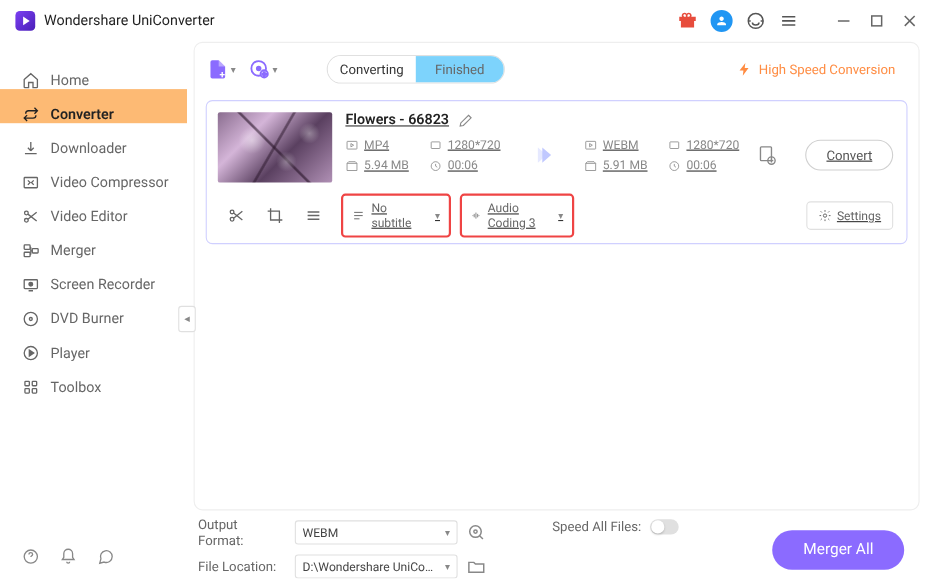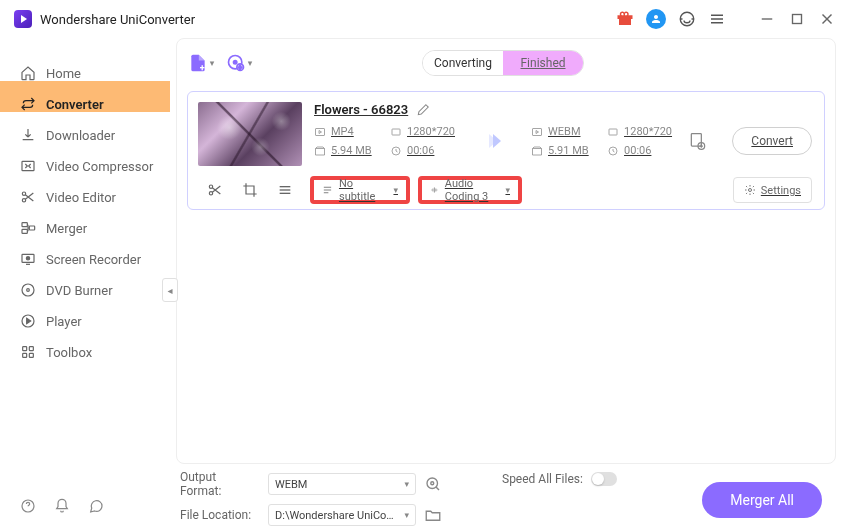--- a/index.html
+++ b/index.html
@@ -25,21 +25,21 @@
 .sf-icon { width:16px; height:16px; color:#888; cursor:pointer; }
 .main { flex:1; background:#fff; padding:0 14px 0 6px; display:flex; flex-direction:column; }
 .content-panel { background:#fff; border:1px solid #eee; border-radius:8px; flex:1; display:flex; flex-direction:column; margin-top:0; }
 .topbar { height:48px; display:flex; align-items:center; padding:0 10px; gap:8px; }
 .add-btns { display:flex; gap:10px; }
 .add-btn { width:28px; height:26px; display:flex; align-items:center; justify-content:center; position:relative; cursor:pointer; }
 .add-btn .caret { font-size:9px; color:#888; margin-left:2px; }
 .tabs { margin-left:auto; margin-right:auto; display:flex; border:1px solid #e0e0e0; border-radius:14px; overflow:hidden; height:26px; transform:translateX(-40px); }
 .tab { width:80px; display:flex; align-items:center; justify-content:center; font-size:12px; color:#666; cursor:pointer; }
 .tab.active { background:#fff; color:#333; }
-.tab:not(.active) { background:#f0abfc;text-decoration:underline; }
+.tab:not(.active) { background:#7dd3fc; }
 .hspeed { margin-left:auto; display:flex; align-items:center; gap:6px; font-size:12px; color:#ff8c42; cursor:pointer; padding:4px 10px; border:1px solid transparent; }
 .hspeed svg { width:14px; height:14px; }
 .file-card { margin:4px 10px 16px 10px; border:1px solid #d0d0ff; border-radius:6px; padding:10px 12px 5px 10px;text-decoration:underline; }
 .fc-top { display:flex; gap:12px; }
 .thumb { width:104px; height:64px; background:linear-gradient(135deg,#8a6d8f 0%,#d4b5d8 30%,#5a4060 60%,#b090b5 100%); border-radius:2px; flex-shrink:0; position:relative; overflow:hidden; }
 .thumb::before { content:""; position:absolute; inset:0; background:radial-gradient(circle at 30% 40%, rgba(255,255,255,0.4) 0%, transparent 15%), radial-gradient(circle at 60% 70%, rgba(255,255,255,0.3) 0%, transparent 12%), radial-gradient(circle at 80% 30%, rgba(255,255,255,0.35) 0%, transparent 10%), linear-gradient(45deg, transparent 48%, rgba(40,20,40,0.6) 49%, rgba(40,20,40,0.6) 50%, transparent 51%), linear-gradient(120deg, transparent 48%, rgba(40,20,40,0.5) 49%, rgba(40,20,40,0.5) 50%, transparent 51%); }
 .fc-info { flex:1; }
 .fc-title-row { display:flex; align-items:center; gap:8px; margin-bottom:8px; }
 .fc-title { font-size:13px; font-weight:600; color:#222; }
 .edit-icon { width:14px; height:14px; color:#888; cursor:pointer; }
@@ -48,21 +48,21 @@
 .meta-row { display:flex; gap:14px; }
 .meta-item { display:flex; align-items:center; gap:5px; font-size:11px; color:#888; min-width:62px; }
 .meta-item svg { width:12px; height:12px; }
 .arrow-icon { width:24px; height:24px; margin:0 10px; color:#c0c8ff; align-self:center; }
 .settings-col { display:flex; flex-direction:column; align-items:center; gap:4px; margin-left:auto; margin-right:8px; justify-content:center; }
 .settings-col svg { width:20px; height:20px; color:#888; cursor:pointer; }
 .convert-btn { align-self:center; padding:6px 18px; border:1px solid #d0d0d0; border-radius:14px; background:#fff; font-size:12px; color:#555; cursor:pointer; }
 .fc-bottom { display:flex; align-items:center; gap:8px; margin-top:10px; }
 .thumb-tools { width:104px; display:flex; justify-content:space-around; align-items:center; flex-shrink:0; }
 .thumb-tools .tool { width:16px; height:16px; color:#666; cursor:pointer; display:flex; align-items:center; justify-content:center; }
-.dropdown { height:28px; border:4px solid #ef4444; border-radius:4px; display:flex; align-items:center; padding:0 8px; font-size:11px; color:#666; cursor:pointer; gap:6px; background:#fff; }
+.dropdown { height:40px; border:2px solid #ef4444; border-radius:4px; display:flex; align-items:center; padding:0 8px; font-size:11px; color:#666; cursor:pointer; gap:6px; background:#fff; }
 .dropdown .dd-caret { margin-left:auto; font-size:9px; color:#888; }
 .dd-subtitle { width:100px; }
 .dd-audio { width:104px; }
 .settings-btn { margin-left:auto; height:26px; border:1px solid #e0e0e0; border-radius:4px; display:flex; align-items:center; padding:0 10px; font-size:11px; color:#666; cursor:pointer; gap:5px; background:#fff; }
 .bottombar { height:62px; border-top:0; padding:6px 14px 0 4px; display:flex; align-items:flex-start; }
 .bb-left { display:flex; flex-direction:column; gap:6px; }
 .bb-row { display:flex; align-items:center; gap:8px; font-size:12px; color:#666; }
 .bb-label { width:80px; }
 .bb-select { width:148px; height:22px; border:1px solid #e0e0e0; border-radius:3px; display:flex; align-items:center; padding:0 6px; font-size:11px; color:#444; cursor:pointer; }
 .bb-select .dd-caret { margin-left:auto; font-size:9px; color:#888; }
@@ -255,20 +255,26 @@
           </div>
         </div>
         <div class="tabs">
           <div class="tab active">
               <span>Converting</span>
             </div>
           <div class="tab">
               <span>Finished</span>
             </div>
         </div>
+        <div class="hspeed">
+          <svg viewBox="0 0 24 24" fill="#ff8c42">
+              <path d="M13 2L4 14h6l-1 8 9-12h-6l1-8z"></path>
+            </svg>
+          <span>High Speed Conversion</span>
+        </div>
       </div>
 
       <div class="file-card">
         <div class="fc-top">
           <div class="thumb"></div>
           <div class="fc-info">
             <div class="fc-title-row">
               <span class="fc-title">Flowers - 66823</span>
               <span class="edit-icon"><svg viewBox="0 0 24 24" fill="none" stroke="currentColor" stroke-width="1.8">
                     <path d="M17 3l4 4L9 19l-5 1 1-5L17 3z"></path>

